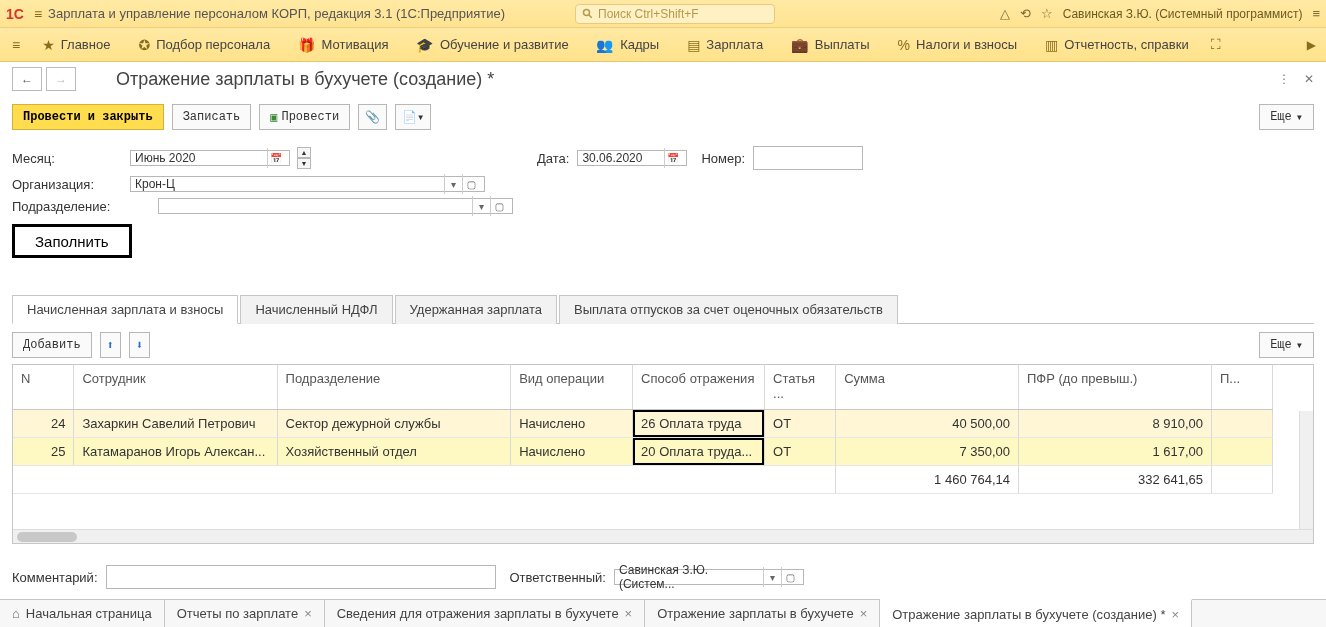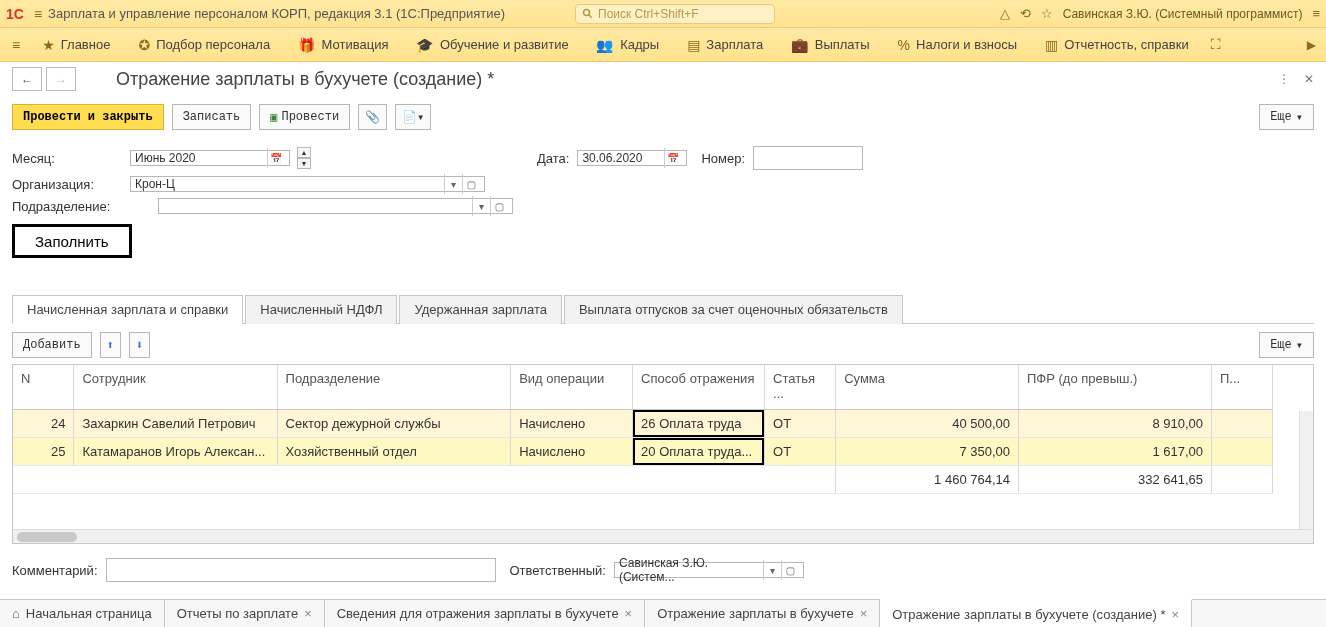--- a/index.html
+++ b/index.html
@@ -276,20 +276,21 @@
     top:46px; right:0; bottom:14px; width:14px;
     background:#f0f0f0;
     border-left:1px solid #ddd;
   }
   .comment-row {
     display:flex;
     align-items:center;
     padding: 14px 12px 6px 12px;
     gap:8px;
     font-size:13px;
+    margin-top:7px;
   }
   .footer-tabs {
     position:absolute;
     bottom:0; left:0; right:0;
     height: 28px;
     border-top: 1px solid #c6c6c6;
     background: #f7f7f7;
     display:flex;
     align-items:stretch;
     font-size: 13px;
@@ -438,21 +439,21 @@
     <span class="combo" style="width:355px;margin-left:28px">
       <span class="txt"></span>
       <span class="cbtn">▾</span>
       <span class="cbtn">▢</span>
     </span>
   </div>
   <button class="fill-btn">Заполнить</button>
 </div>
 
 <div class="tabs">
-  <div class="tab active">Начисленная зарплата и справки</div>
+  <div class="tab active">Начисленная зарплата и взносы</div>
   <div class="tab">Начисленный НДФЛ</div>
   <div class="tab">Удержанная зарплата</div>
   <div class="tab">Выплата отпусков за счет оценочных обязательств</div>
 </div>
 
 <div class="subtoolbar">
   <button class="btn">Добавить</button>
   <button class="btn btn-icon" style="color:#2a6cd0">⬆</button>
   <button class="btn btn-icon" style="color:#2a6cd0">⬇</button>
   <div style="flex:1"></div>

